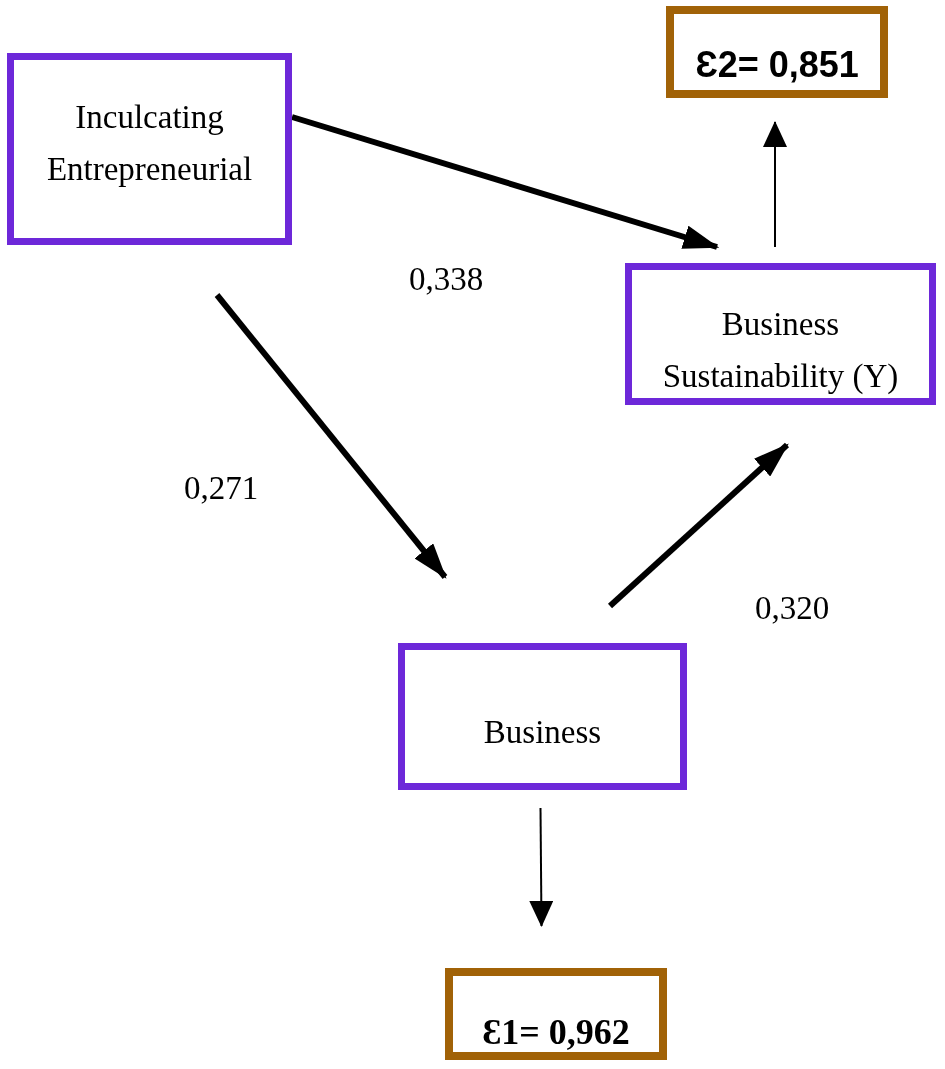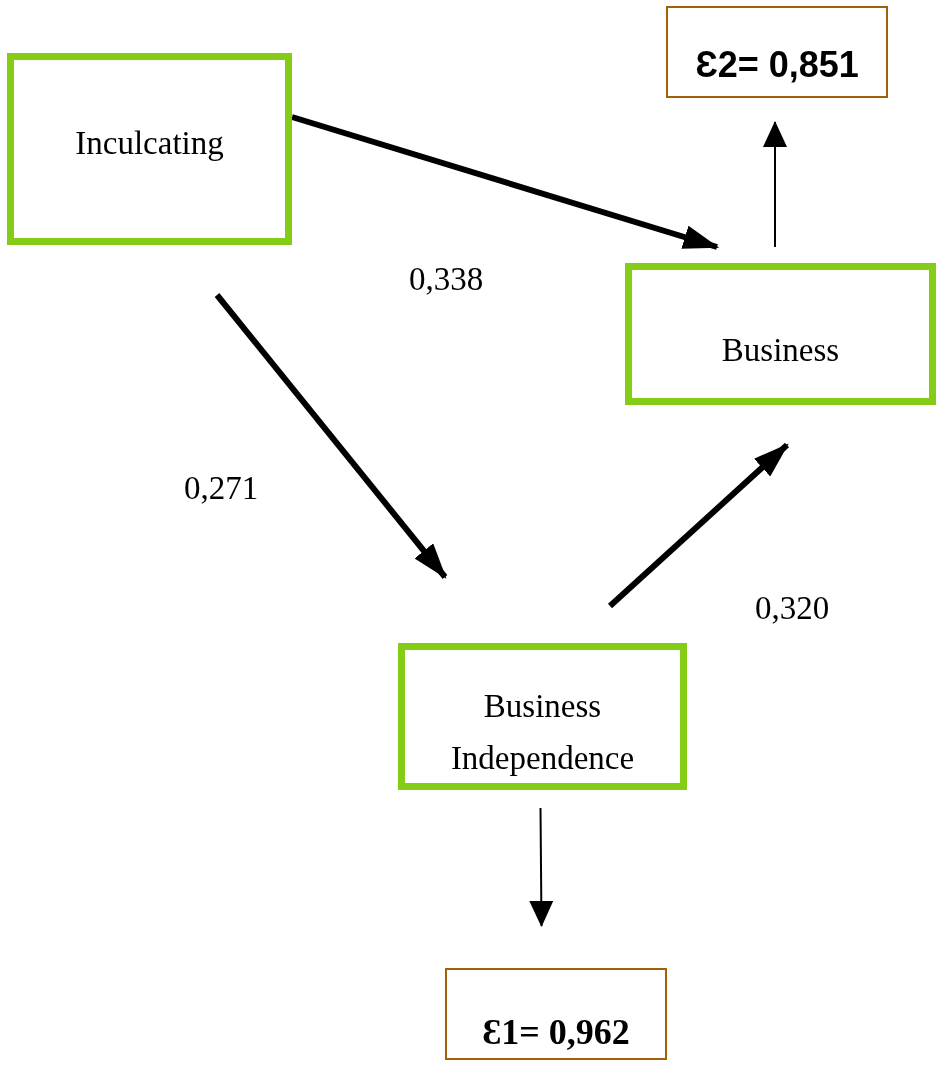--- a/index.html
+++ b/index.html
@@ -27,27 +27,27 @@
     position: absolute;
     box-sizing: border-box;
     background: #ffffff;
     display: flex;
     flex-direction: column;
     align-items: center;
     justify-content: center;
     text-align: center;
   }
   .var-node {
-    border: 7px solid #84cc16;
+    border: 7px solid #6d28d9;
     font-size: 33px;
     line-height: 40px;
     gap: 12px;
   }
   .err-node {
-    border: 2px solid #a16207;
+    border: 8px solid #a16207;
     font-size: 36px;
     line-height: 40px;
     font-weight: bold;
   }
   .node-x1 { left: 7px;   top: 53px;  width: 285px; height: 192px; padding-bottom: 12px; }
   .node-y  { left: 625px; top: 263px; width: 311px; height: 142px; padding-top: 32px; }
   .node-m  { left: 398px; top: 643px; width: 289px; height: 147px; padding-top: 31px; }
   .node-e2 { left: 666px; top: 6px;   width: 222px; height: 92px;  padding-top: 26px;
              font-family: "Liberation Sans", "DejaVu Sans", sans-serif; }
   .node-e1 { left: 445px; top: 968px; width: 222px; height: 92px;  padding-top: 36px;
@@ -79,33 +79,34 @@
     </defs>
     <line x1="292" y1="117" x2="717" y2="247" stroke="#000000" stroke-width="6" marker-end="url(#headThick)"></line>
     <line x1="217" y1="295" x2="445" y2="577" stroke="#000000" stroke-width="6" marker-end="url(#headThick)"></line>
     <line x1="610" y1="606" x2="787" y2="445" stroke="#000000" stroke-width="6" marker-end="url(#headThick)"></line>
     <line x1="775" y1="247" x2="775" y2="122" stroke="#000000" stroke-width="2" marker-end="url(#headThin)"></line>
     <line x1="540.5" y1="808" x2="541.5" y2="926" stroke="#000000" stroke-width="2" marker-end="url(#headThin)"></line>
   </svg>
 
   <div class="node var-node node-x1">
     <span>Inculcating</span>
+    <span>Entrepreneurial</span>
   </div>
 
   <div class="node err-node node-e2">
     <span>Ɛ2= 0,851</span>
   </div>
 
   <div class="node var-node node-y">
     <span>Business</span>
+    <span>Sustainability (Y)</span>
   </div>
 
   <div class="node var-node node-m">
     <span>Business</span>
-    <span>Independence</span>
   </div>
 
   <div class="node err-node node-e1">
     <span>Ɛ1= 0,962</span>
   </div>
 
   <div class="edge-label lbl-x1-y">0,338</div>
   <div class="edge-label lbl-x1-m">0,271</div>
   <div class="edge-label lbl-m-y">0,320</div>
 

